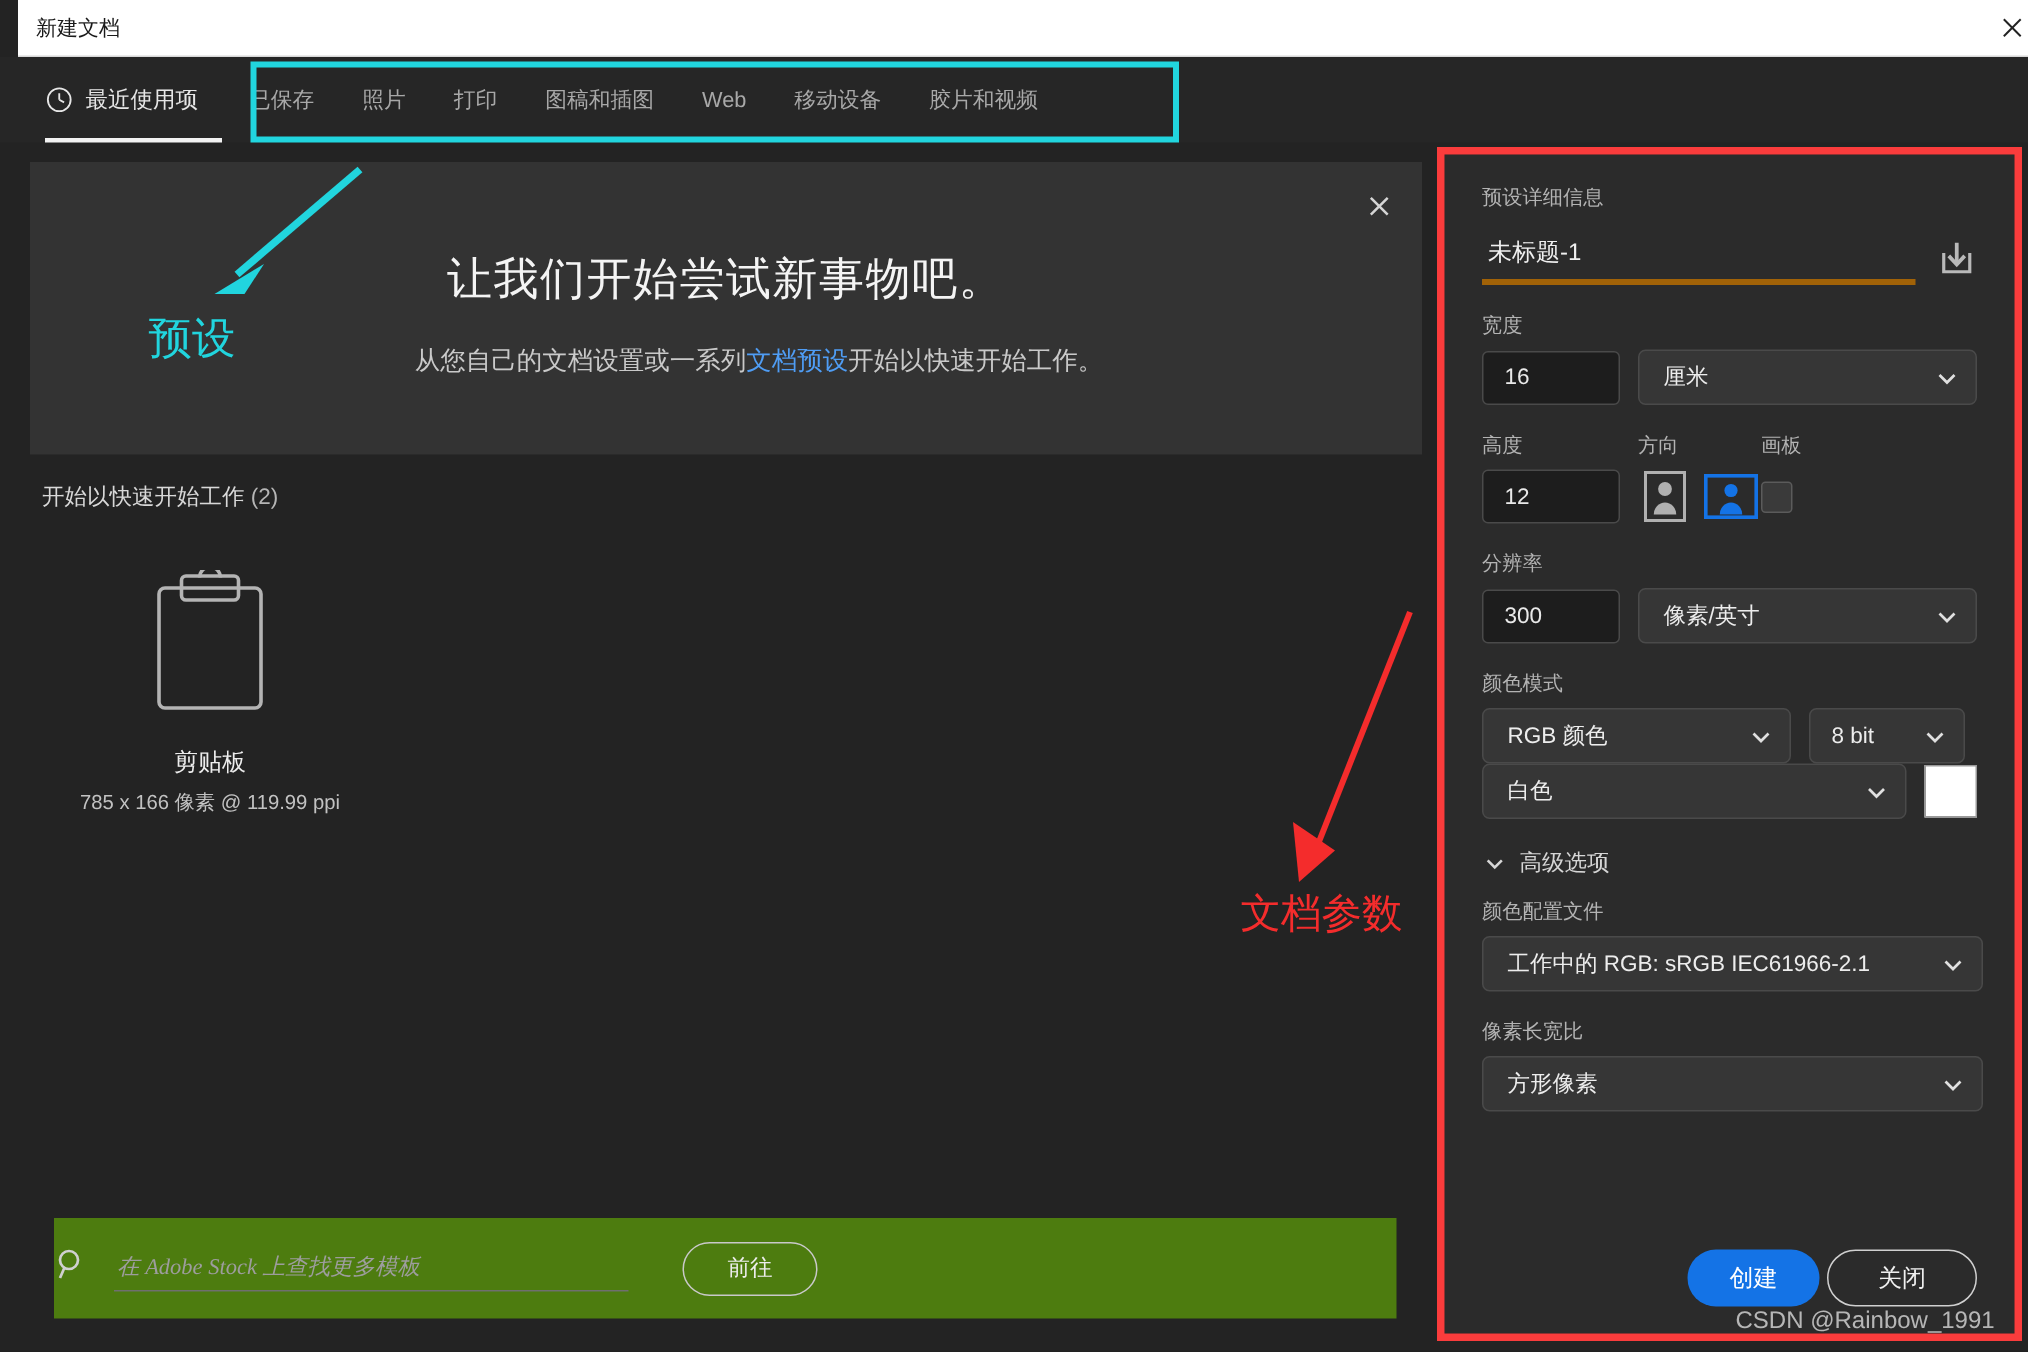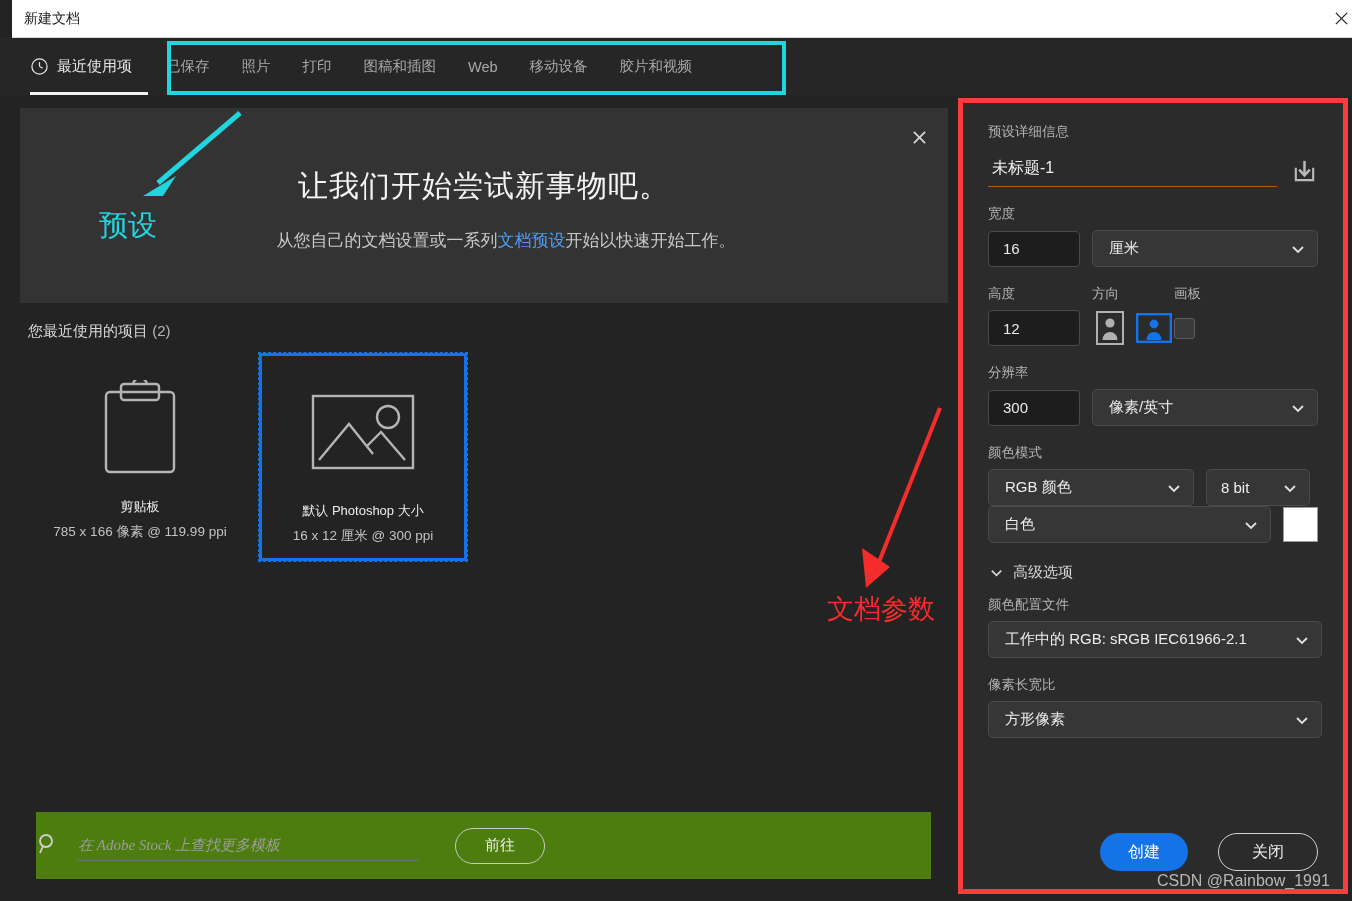--- a/index.html
+++ b/index.html
@@ -80,21 +80,21 @@
 
   .card {
     position: absolute; width: 208px; height: 208px;
     display: flex; flex-direction: column; align-items: center; cursor: pointer;
   }
   .card-art { position: absolute; left: 36px; top: 352px; }
   .card-ps  { position: absolute; left: 259px; top: 353px; border: 3px solid #1473e6; outline: 1px dashed #1473e6; }
   .card-thumb {
     height: 128px; display: flex; align-items: center; justify-content: center; margin-top: 12px;
   }
-  .card-name { color: #ededed; font-size: 13px; margin-top: 6px; }
+  .card-name { color: #ededed; font-size: 16px; margin-top: 6px; }
   .card-meta { color: #c2c2c2; font-size: 13.5px; margin-top: 7px; }
 
   
   .stockbar {
     position: absolute; left: 36px; top: 812px; width: 895px; height: 67px;
     background: #4d7c0f; display: flex; align-items: center; justify-content: flex-start;
   }
   .stock-search-icon { margin-right: 16px; color: #d0d0d0; }
   .stock-input {
     width: 343px; background: transparent; border: none;
@@ -116,21 +116,21 @@
   }
   .panel {
     position: absolute; left: 963px; top: 103px; width: 380px; height: 786px;
     background: #2b2b2b; padding: 20px 25px 0 25px;
   }
   .pl-label { color: #b3b3b3; font-size: 13.5px; margin-bottom: 7px; }
   .preset-name-row {
     display: flex; align-items: center; margin-top: 14px;
   }
   .preset-name {
-    flex: 1; background: transparent; border: none; border-bottom: 1px solid #a16207;
+    flex: 1; background: transparent; border: none; border-bottom: 4px solid #a16207;
     color: #f0f0f0; font-size: 16px; outline: none; padding: 4px 2px 9px 4px;
     font-family: "Liberation Sans", sans-serif;
   }
   .save-icon { margin-left: 14px; cursor: pointer; display: flex; }
 
   .row { display: flex; align-items: center; gap: 12px; }
   .num-input {
     width: 92px; height: 36px; background: #1d1d1d; border: 1px solid #4a4a4a;
     border-radius: 4px; color: #e9e9e9; font-size: 15px; padding-left: 14px; outline: none;
     font-family: "Liberation Sans", sans-serif;
@@ -158,21 +158,21 @@
   }
   .bg-swatch {
     width: 35px; height: 35px; background: #ffffff; border: 1px solid #9a9a9a; cursor: pointer;
   }
   .adv-row { display: flex; align-items: center; margin-top: 20px; cursor: pointer; }
   .adv-row .chev { margin-right: 8px; display: flex; }
   .adv-label { color: #d6d6d6; font-size: 15px; }
 
   .btn-row {
     position: absolute; left: 25px; right: 25px; bottom: 18px;
-    display: flex; justify-content: flex-end; align-items: center; gap: 30px;
+    display: flex; justify-content: flex-end; align-items: center; gap: 5px;
   }
   .btn-create {
     width: 88px; height: 38px; border-radius: 19px; background: #1473e6;
     color: #fff; font-size: 16px; border: none; cursor: pointer;
     font-family: "Liberation Sans", sans-serif;
   }
   .btn-close {
     width: 100px; height: 38px; border-radius: 19px; background: transparent;
     color: #f0f0f0; font-size: 16px; border: 1px solid #d0d0d0; cursor: pointer;
     font-family: "Liberation Sans", sans-serif;
@@ -237,48 +237,36 @@
         <line x1="14" y1="2" x2="2" y2="14" stroke="#d6d6d6" stroke-width="1.8"></line>
       </svg>
     </div>
     <div class="banner-title">让我们开始尝试新事物吧。</div>
     <div class="banner-sub">
       <span>从您自己的文档设置或一系列</span><span class="link">文档预设</span><span>开始以快速开始工作。</span>
     </div>
   </div>
 
   <div class="recent-head">
-    <span>您最近使用的项目</span>
+    <span>开始以快速开始工作</span>
     <span class="count">(2)</span>
   </div>
 
   <div class="card card-art">
     <div class="card-thumb">
       <svg width="76" height="96" viewBox="0 0 76 96">
         <rect x="4" y="12" width="68" height="80" rx="4" fill="none" stroke="#b4b4b4" stroke-width="2.4"></rect>
         <rect x="19" y="4" width="38" height="16" rx="3" fill="none" stroke="#b4b4b4" stroke-width="2.4"></rect>
         <path d="M31 5 a7 7 0 0 1 14 0" fill="none" stroke="#b4b4b4" stroke-width="2.4"></path>
       </svg>
     </div>
     <div class="card-name">剪贴板</div>
     <div class="card-meta">785 x 166 像素 @ 119.99 ppi</div>
   </div>
 
-  <div class="card card-ps">
-    <div class="card-thumb">
-      <svg width="104" height="76" viewBox="0 0 104 76">
-        <rect x="2" y="2" width="100" height="72" fill="none" stroke="#b4b4b4" stroke-width="2.4"></rect>
-        <circle cx="77" cy="23" r="11" fill="none" stroke="#b4b4b4" stroke-width="2.4"></circle>
-        <path d="M8 66 L38 30 L62 60" fill="none" stroke="#b4b4b4" stroke-width="2.4"></path>
-        <path d="M56 52 L70 38 L94 66" fill="none" stroke="#b4b4b4" stroke-width="2.4"></path>
-      </svg>
-    </div>
-    <div class="card-name">默认 Photoshop 大小</div>
-    <div class="card-meta">16 x 12 厘米 @ 300 ppi</div>
-  </div>
 
   <div class="stockbar">
     <span class="stock-search-icon">
       <svg width="24" height="24" viewBox="0 0 24 24">
         <circle cx="10" cy="9" r="6" fill="none" stroke="#d0d0d0" stroke-width="1.8"></circle>
         <line x1="7" y1="14" x2="4" y2="21" stroke="#d0d0d0" stroke-width="1.8"></line>
       </svg>
     </span>
     <input class="stock-input" type="text" placeholder="在 Adobe Stock 上查找更多模板" style="">
     <button class="stock-go">前往</button>

